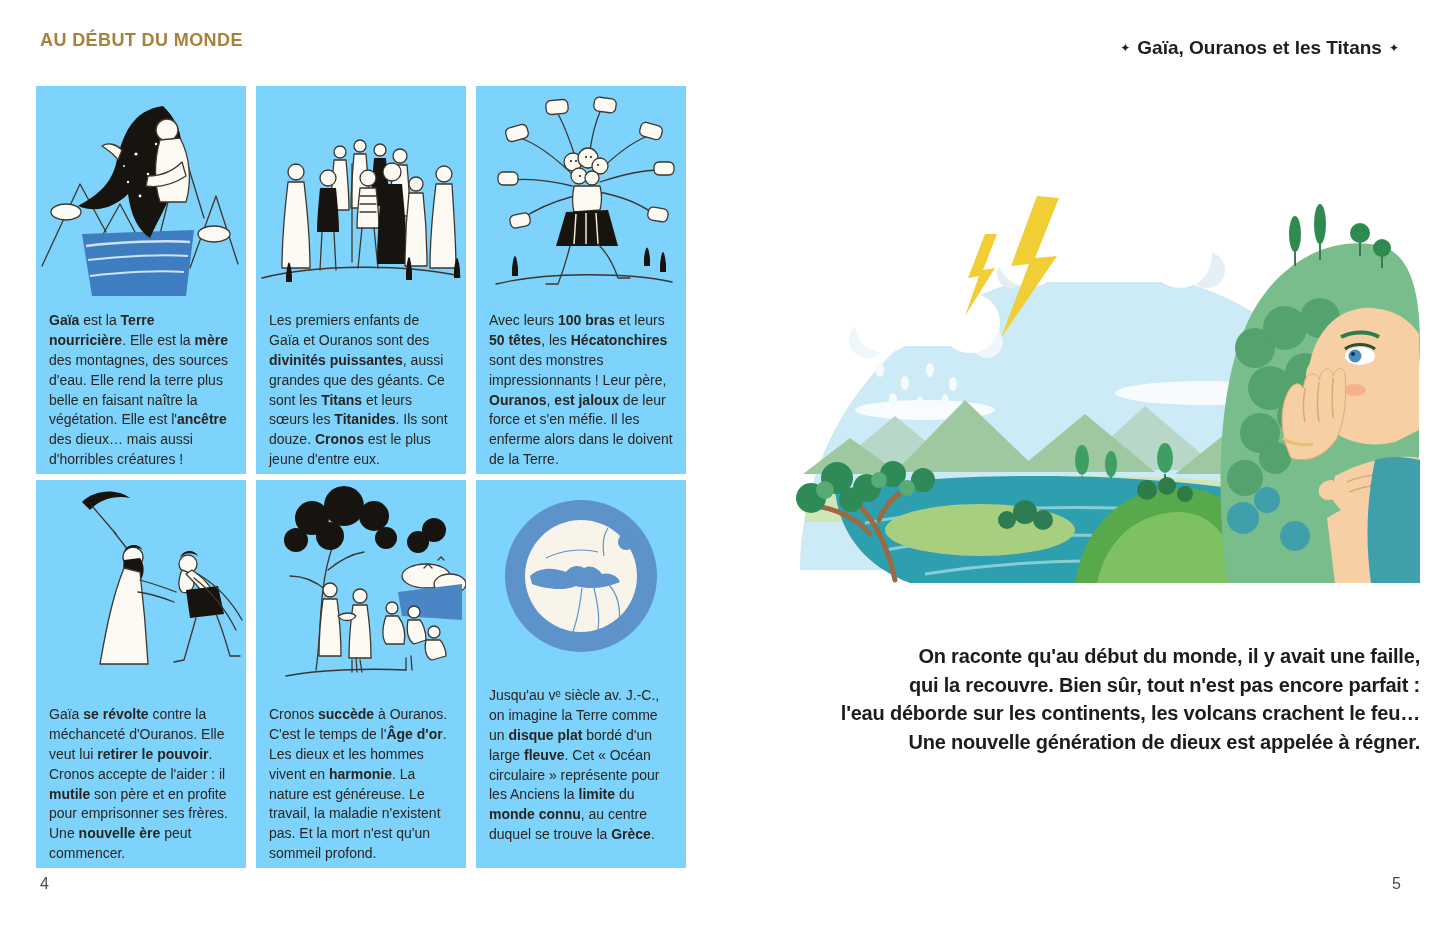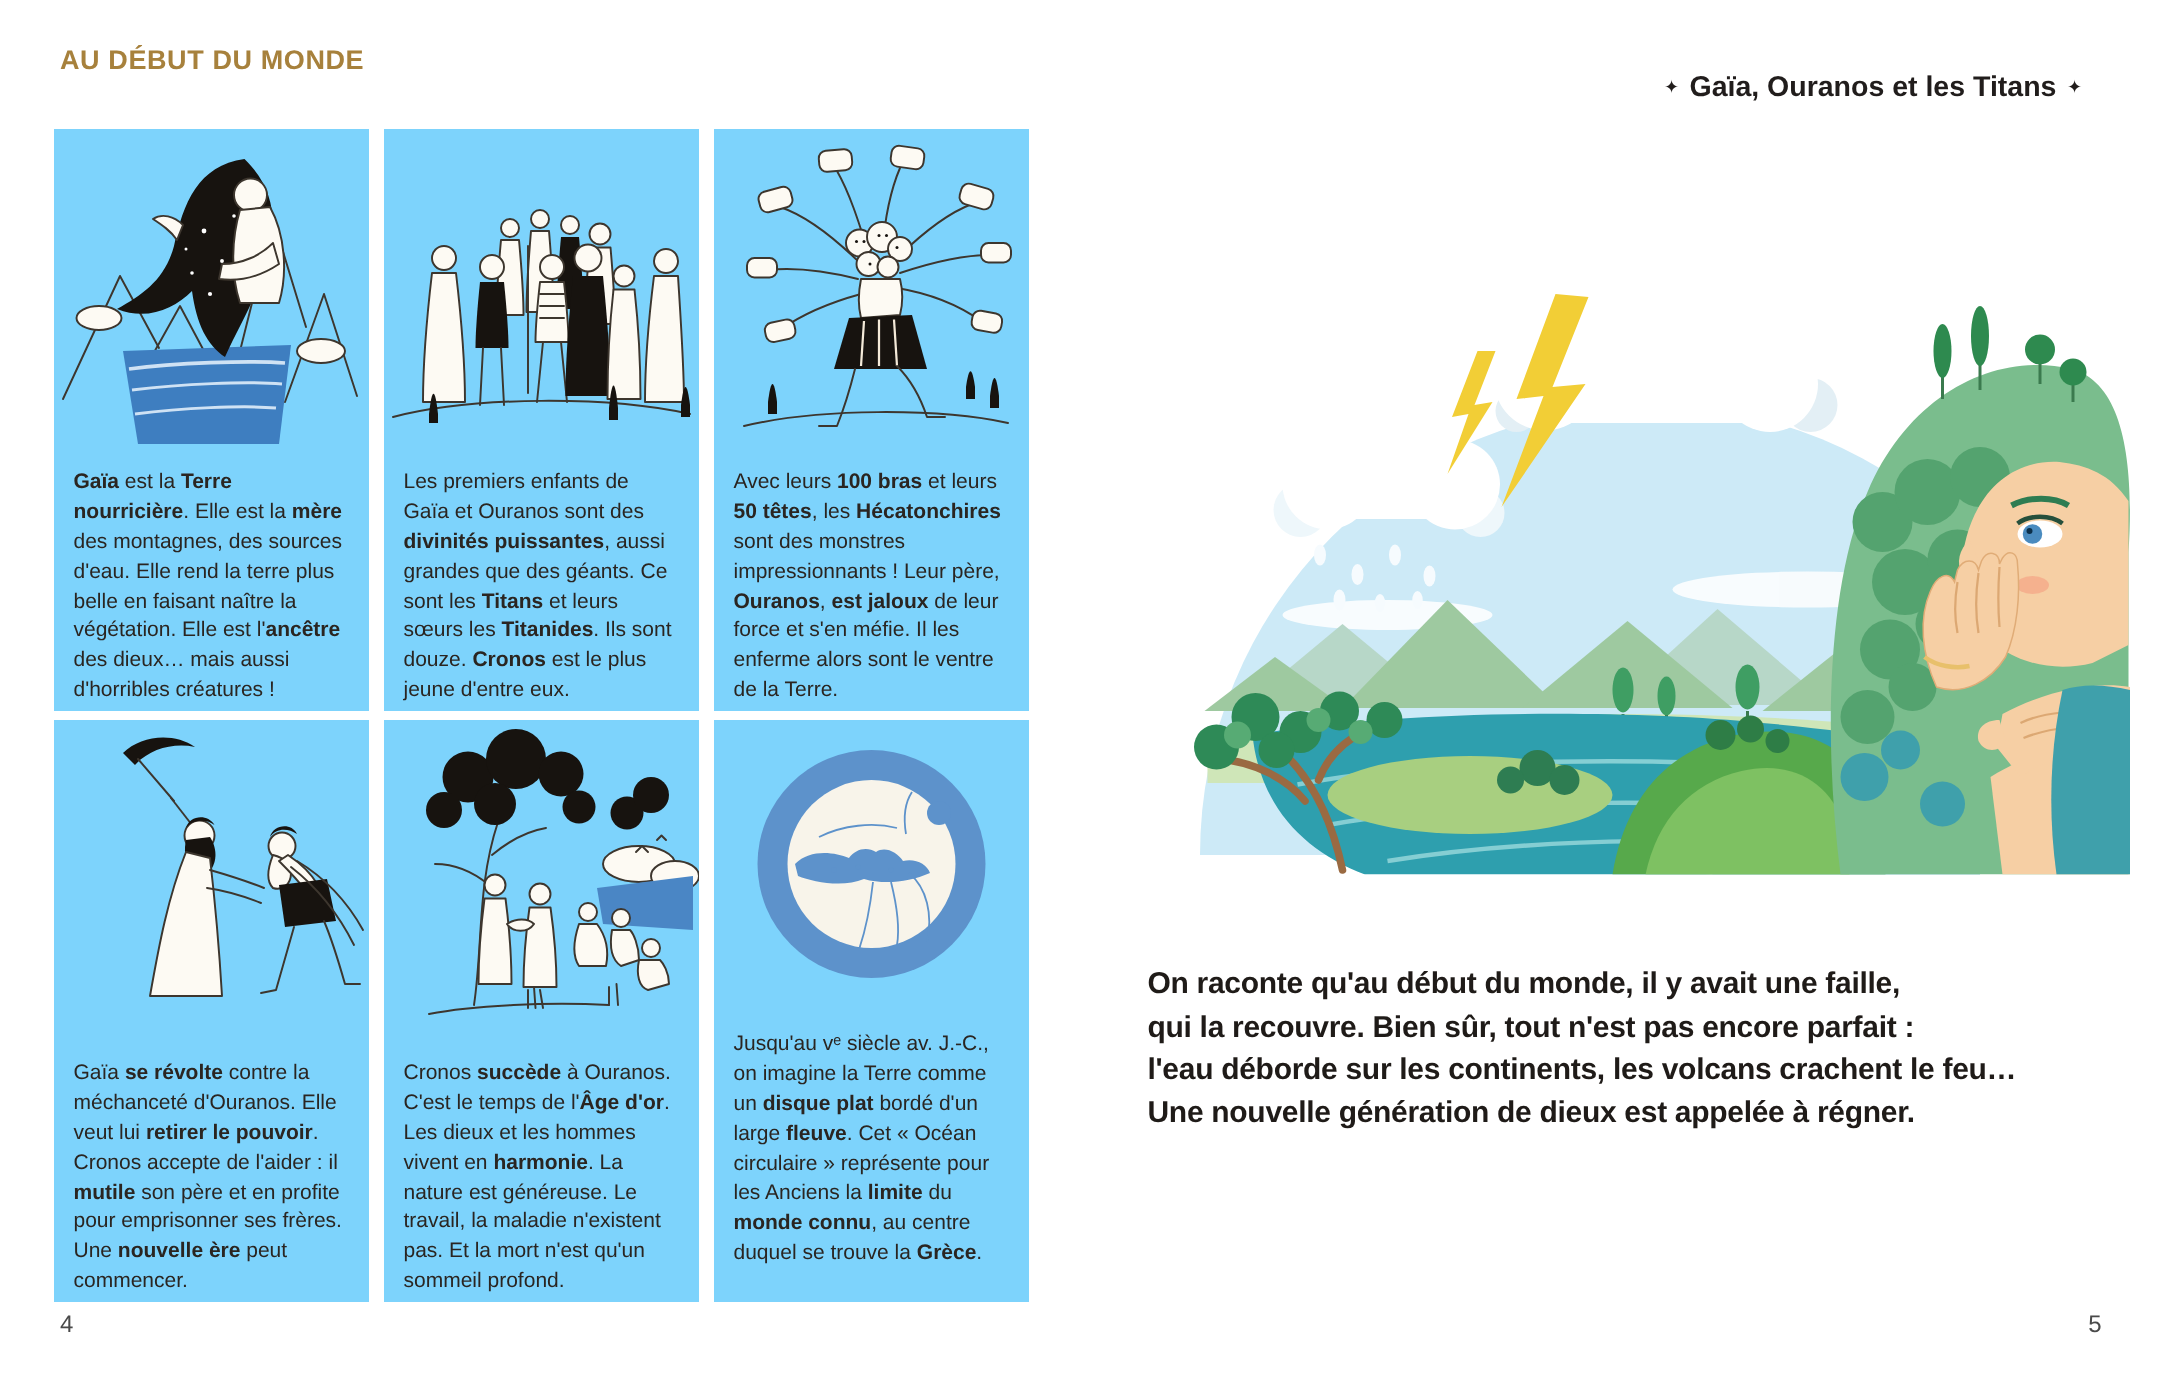--- a/index.html
+++ b/index.html
@@ -25,29 +25,29 @@
   .ptext{
     margin:0;padding:10px 13px 0 13px;
     font-size:14px;line-height:1.42;color:#2a2521;
   }
   .ptext b{font-weight:bold;}
   .ink{stroke:#3d362e;stroke-width:1.3;fill:none;stroke-linecap:round;stroke-linejoin:round;}
   .inkf{stroke:#3d362e;stroke-width:1.3;fill:#fdfaf3;stroke-linejoin:round;}
   .blk{fill:#17130f;}
   
   .chapter-header{
-    position:absolute;right:38px;top:36px;margin:12px;
+    position:absolute;right:38px;top:36px;margin:1px;
     font-size:19px;font-weight:bold;color:#211d1c;white-space:nowrap;
   }
   .chapter-header .star{font-size:12px;vertical-align:2px;margin:0 7px;color:#211d1c;}
   .hero{position:absolute;left:775px;top:138px;width:645px;height:445px;}
   .hero svg{display:block;width:100%;height:100%;}
   .story{
     position:absolute;left:765px;top:642px;width:655px;
-    text-align:left;font-size:20px;font-weight:bold;line-height:28.5px;
+    text-align:right;font-size:20px;font-weight:bold;line-height:28.5px;
     color:#1f1b18;letter-spacing:-0.2px;
   }
   .story div{white-space:nowrap;}
   .pageno{position:absolute;bottom:36px;font-size:16px;color:#4a4a4a;}
   .pageno.pl{left:40px;}
   .pageno.pr{right:44px;}
 </style>
 </head>
 <body>
 
@@ -174,21 +174,21 @@
             <path d="M100 128 L98 158 M110 127 L110 158 M120 127 L122 158" stroke="#f3e9d8" stroke-width="1.5"></path>
 
             <path class="ink" d="M94 160 C90 176 86 188 82 198 L70 198"></path>
             <path class="ink" d="M122 158 C132 168 138 180 142 192 L154 192"></path>
 
             <path class="blk" d="M36 182 C38 166 40 166 42 182 L42 190 L36 190 Z"></path>
             <path class="blk" d="M168 172 C170 158 172 158 174 172 L174 180 L168 180 Z"></path>
             <path class="blk" d="M184 178 C186 162 188 162 190 178 L190 186 L184 186 Z"></path>
           </svg>
         </div>
-        <p class="ptext"><span>Avec leurs </span><b>100 bras</b><span> et leurs </span><b>50 têtes</b><span>, les </span><b>Hécatonchires</b><span> sont des monstres impressionnants ! Leur père, </span><b>Ouranos</b><span>, </span><b>est jaloux</b><span> de leur force et s'en méfie. Il les enferme alors sont le ventre de la Terre.</span></p>
+        <p class="ptext"><span>Avec leurs </span><b>100 bras</b><span> et leurs </span><b>50 têtes</b><span>, les </span><b>Hécatonchires</b><span> sont des monstres impressionnants ! Leur père, </span><b>Ouranos</b><span>, </span><b>est jaloux</b><span> de leur force et s'en méfie. Il les enferme alors dans le doivent de la Terre.</span></p>
       </article>
 
       <article class="panel">
         <div class="ill">
           <svg viewBox="0 0 210 215">
 
             <path class="blk" d="M46 22 C58 10 80 8 94 18 C80 15 64 19 54 30 Z"></path>
             <path class="ink" d="M56 26 L80 54" stroke-width="3"></path>
 
             <path class="ink" d="M78 52 L92 70"></path>

